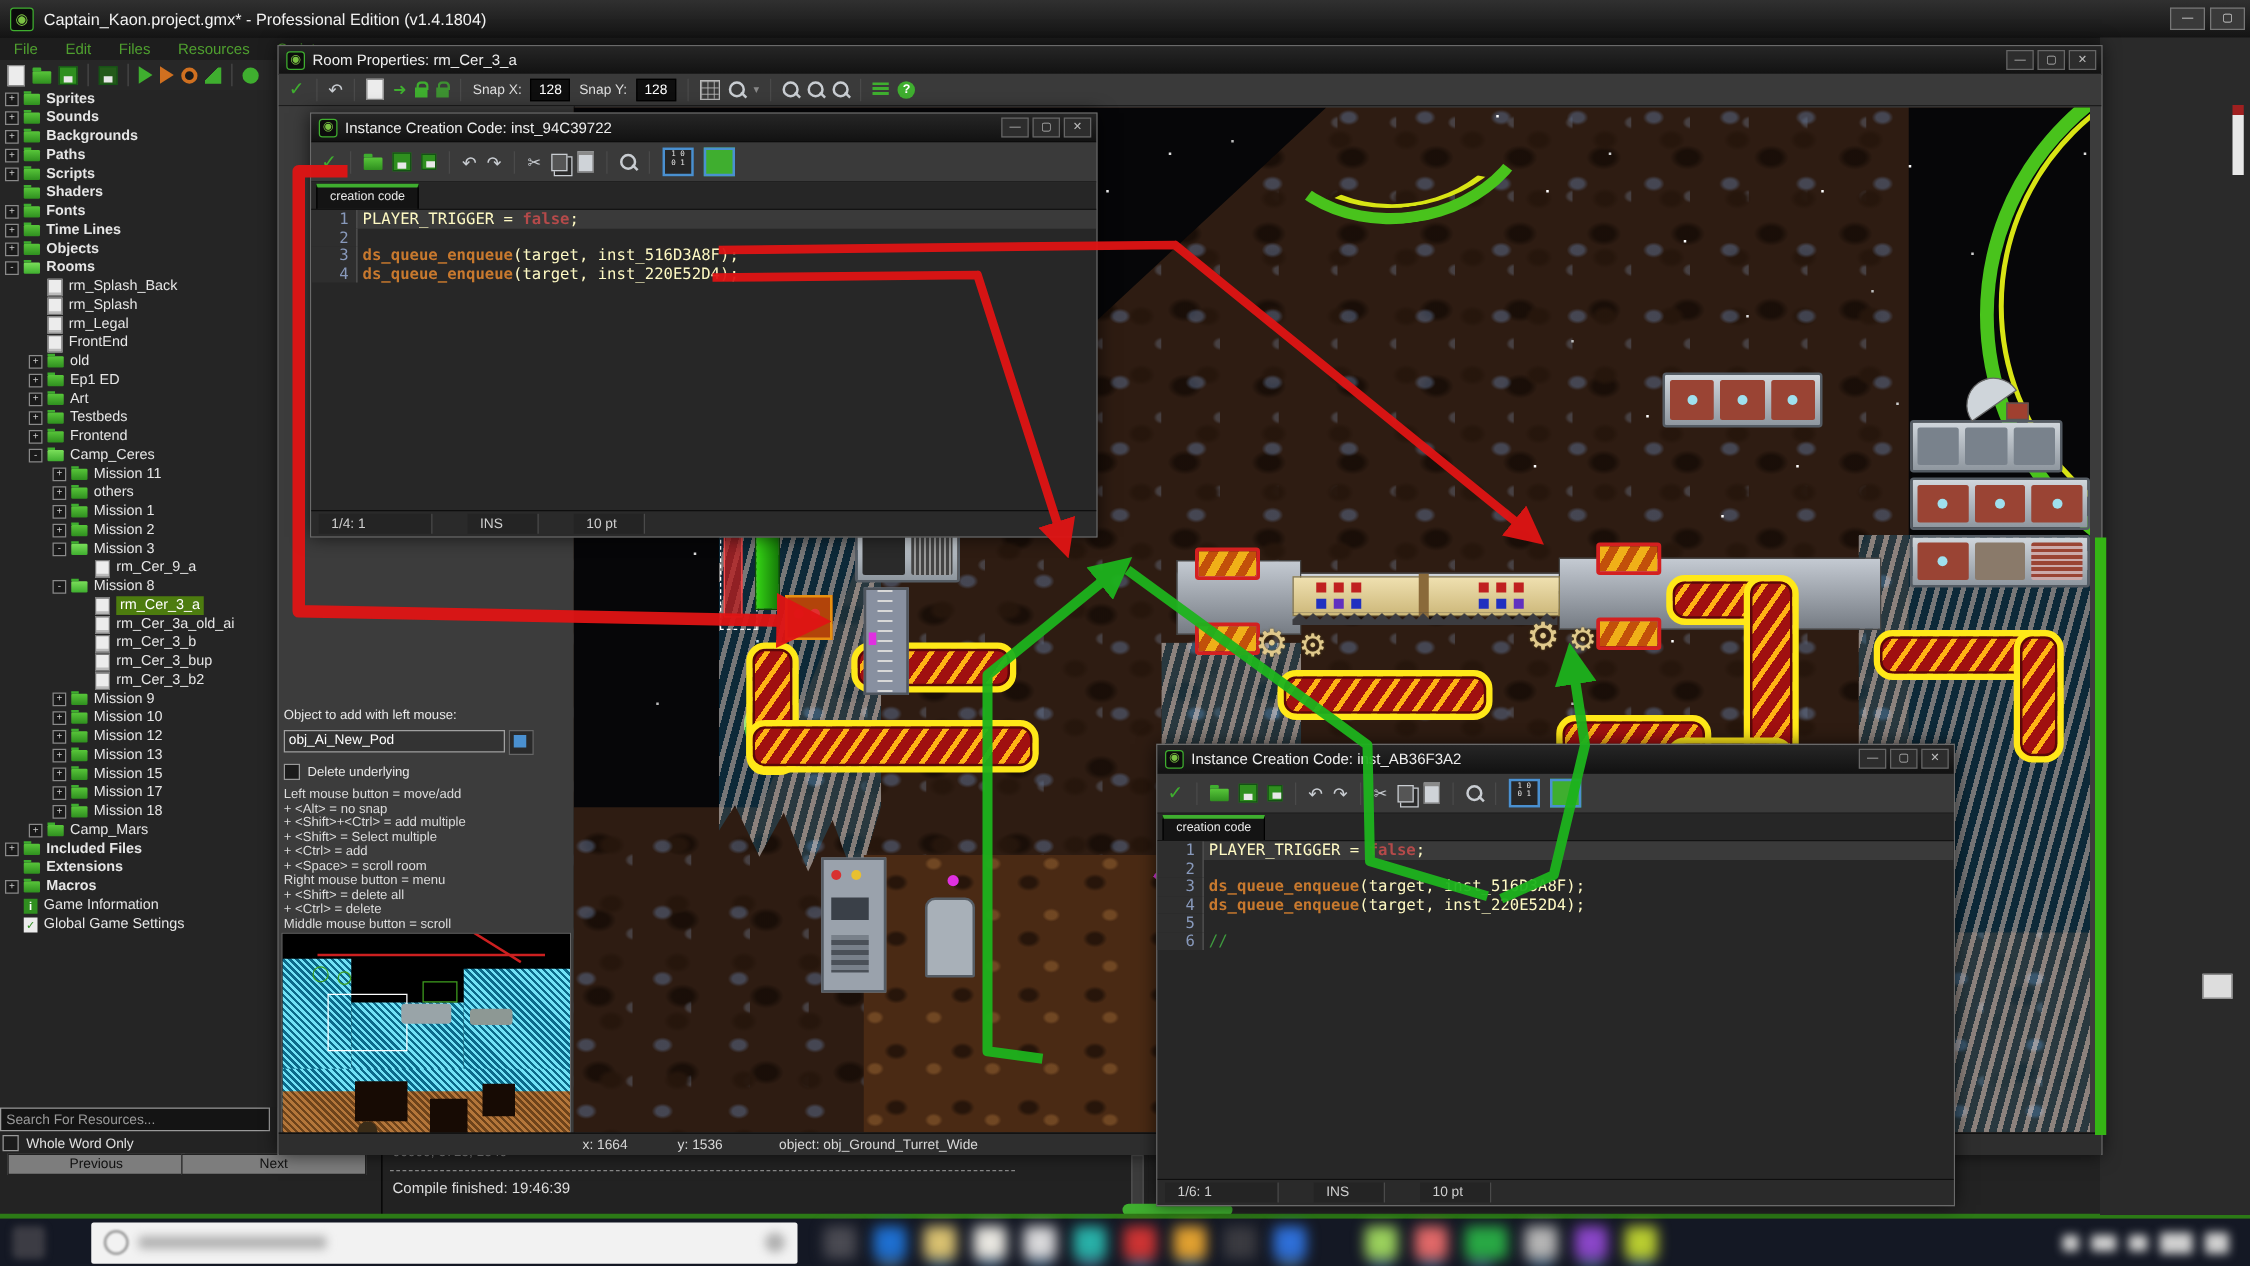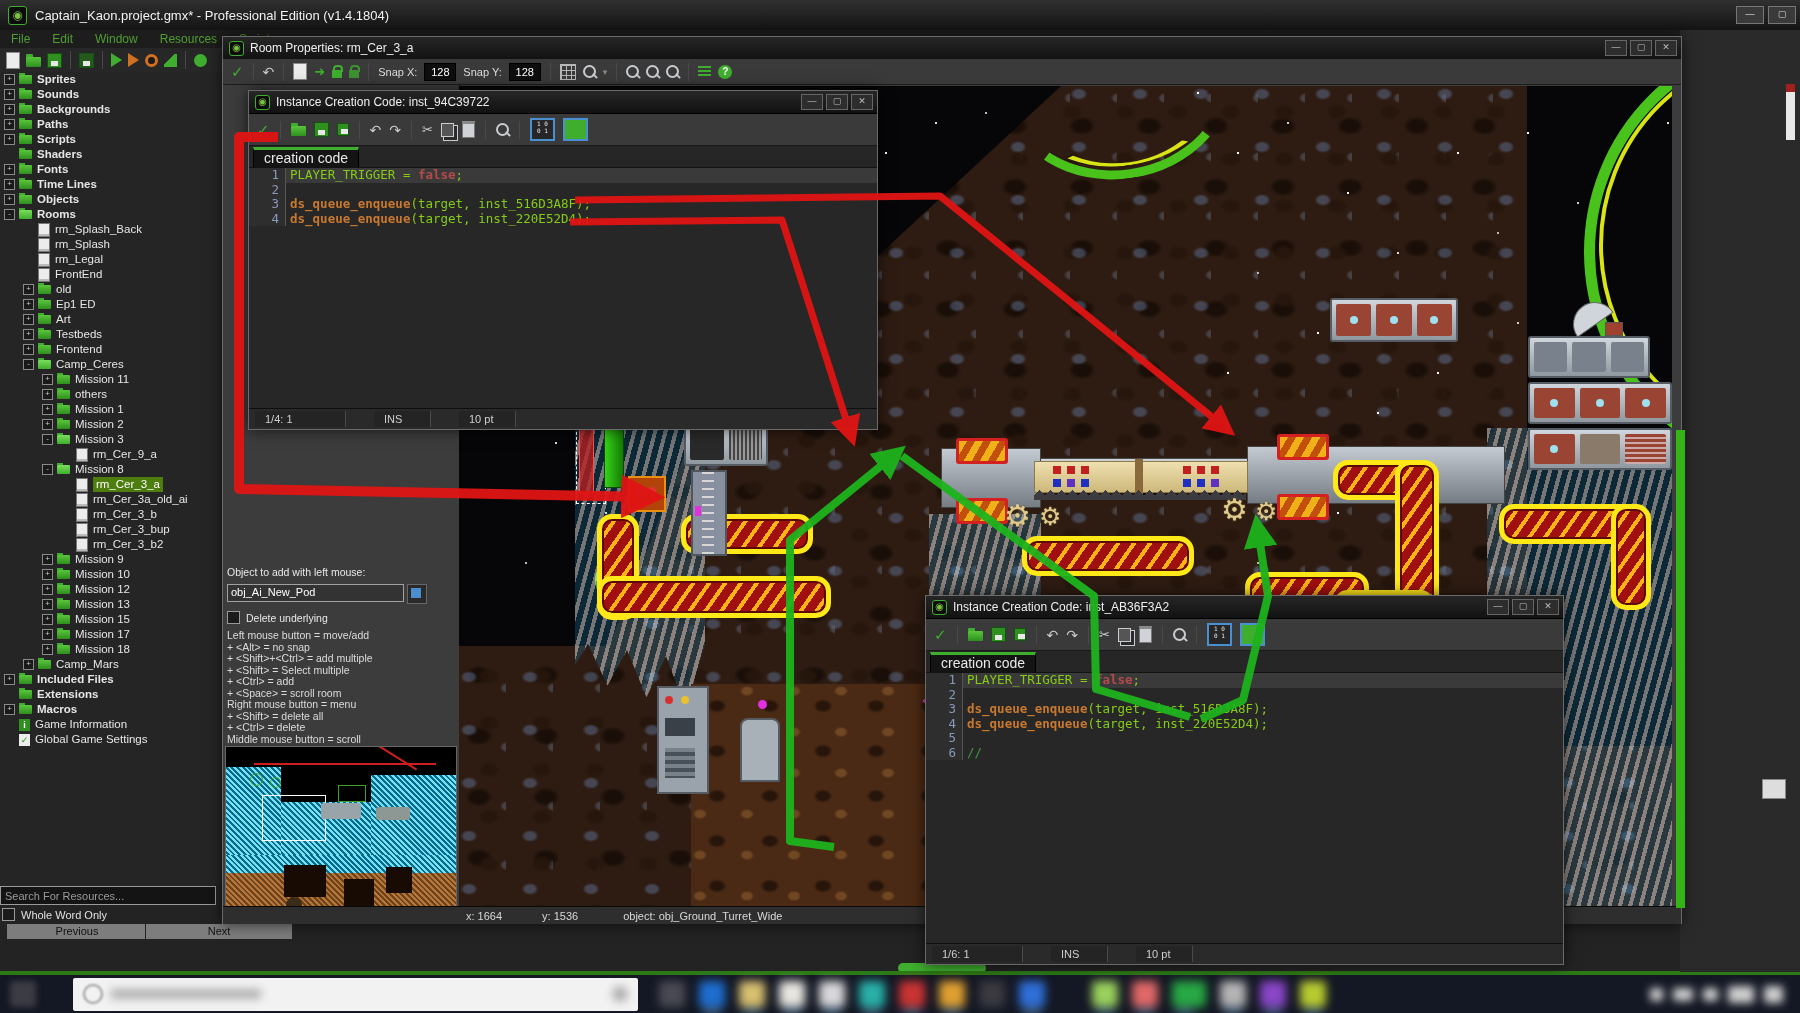--- a/index.html
+++ b/index.html
@@ -123,27 +123,27 @@
   .mod{background:linear-gradient(#d0d6dc,#8f979f);border:2px solid #555c64;border-radius:3px;display:flex;gap:5px;padding:4px;box-sizing:border-box;}
   .cell{flex:1;background:#9a4434;border-radius:2px;display:flex;align-items:center;justify-content:center;}
   .dot{width:8px;height:8px;border-radius:50%;background:#9fe0ee;}
   .lar{background:#df1010;}
   .chain{height:4px;background:repeating-linear-gradient(90deg,#e236e2 0 5px,transparent 5px 11px);}
 
   
   .code-toolbar{height:32px;background:#3a3a3a;border-bottom:1px solid #191919;display:flex;align-items:center;gap:8px;
                 padding-left:8px;box-sizing:border-box;}
   .tabrow{height:21px;background:#262626;border-bottom:1px solid #131313;display:flex;align-items:flex-end;}
-  .tab{margin-left:4px;height:17px;line-height:16px;padding:0 10px;background:#141414;color:#e8e8e8;font-size:14px;
+  .tab{margin-left:4px;height:17px;line-height:16px;padding:0 10px;background:#141414;color:#e8e8e8;font-size:10px;
        border:1px solid #000;border-bottom:none;border-top:3px solid #3fae2f;}
   .codearea{background:#272727;font-family:"DejaVu Sans Mono","Liberation Mono",monospace;font-size:12.5px;overflow:hidden;}
   .crow{height:14.5px;line-height:14.5px;white-space:pre;display:flex;}
   .crow.cur{background:#3a3a3a;}
   .lno{width:30px;flex:none;text-align:right;padding-right:6px;color:#8899bb;background:#2e2e2e;border-right:1px solid #555;}
-  .c-p{color:#84cc16;} .c-k{color:#b54a4a;font-weight:bold;} .c-f{color:#c8792e;font-weight:bold;} .c-c{color:#3f9b3f;}
+  .c-p{color:#fef9c3;} .c-k{color:#b54a4a;font-weight:bold;} .c-f{color:#c8792e;font-weight:bold;} .c-c{color:#3f9b3f;}
   .code-status{height:20px;background:#2a2a2a;border-top:1px solid #0e0e0e;display:flex;align-items:center;
                font-size:11px;color:#cfcfcf;}
   .seg{padding:0 10px;border-right:1px solid #4a4a4a;height:16px;line-height:16px;background:#242424;}
 
   
   .minimap{overflow:hidden;background:#000;border:1px solid #666;}
   .speck-cyan{background:repeating-linear-gradient(45deg,#72e2f6 0 2px,#0b6a8a 2px 4px);}
   .speck-brown{background:repeating-linear-gradient(45deg,#b4763a 0 2px,#6e431a 2px 4px);}
 
   
@@ -164,21 +164,21 @@
   <div class="abs mw-title">
     <span class="gm-logo">◉</span>
     <span>Captain_Kaon.project.gmx*  -  Professional Edition (v1.4.1804)</span>
     <span style="flex:1"></span>
     <span class="winbtn">—</span>
     <span class="winbtn" style="margin-right:4px">▢</span>
   </div>
   <div class="abs menubar" id="menubar">
       <span class="menuitem">File</span>
       <span class="menuitem">Edit</span>
-      <span class="menuitem">Window</span>
+      <span class="menuitem">Files</span>
       <span class="menuitem">Resources</span>
       <span class="menuitem">Scripts</span>
     </div>
   <div class="abs toolbar-main">
     <span class="i-page"></span>
     <span class="i-folder"></span>
     <span class="i-disk"></span>
     <span class="tsep"></span>
     <span class="i-disk" style="background:#245a1a"></span>
     <span class="tsep"></span>
@@ -419,20 +419,26 @@
     </div>
 
   <div class="abs searchbox">Search For Resources...</div>
   <div class="abs wwrow">
     <span class="cbx"></span>
     <span>Whole Word Only</span>
   </div>
   <div class="abs btn-gray" style="left:6px;top:923px;width:140px;height:15px">Previous</div>
   <div class="abs btn-gray" style="left:145px;top:923px;width:146px;height:15px">Next</div>
 
+  <div class="abs compilepanel">
+    <div style="position:absolute;left:8px;top:-6px;color:#8a8a8a;font-size:11px;">00000, 3713,  1340</div>
+    <div style="position:absolute;left:6px;top:14px;width:500px;border-top:1px dashed #8a8a8a;"></div>
+    <div style="position:absolute;left:8px;top:21px;color:#dedede;font-size:12px;">Compile finished: 19:46:39</div>
+    <div style="position:absolute;right:4px;top:2px;width:8px;height:44px;background:#3d3d3d;border:1px solid #555"></div>
+  </div>
   <div class="abs" style="left:898px;top:963px;width:88px;height:10px;border-radius:5px;background:#3fae2f"></div>
   <div class="abs greenline"></div>
 
   <div class="abs" style="left:1680px;top:30px;width:120px;height:942px;background:#2a2a2a"></div>
   <div class="abs" style="left:1786px;top:84px;width:9px;height:8px;background:#a02020"></div>
   <div class="abs" style="left:1786px;top:92px;width:9px;height:48px;background:#e8e8e8"></div>
   <div class="abs" style="left:1762px;top:779px;width:22px;height:18px;background:#ddd;border:1px solid #888"></div>
   <div class="abs" style="left:1676px;top:430px;width:9px;height:478px;background:#35b515;z-index:6"></div>
 
   <div class="abs win" style="left:222px;top:36px;width:1458px;height:886px;z-index:1">

